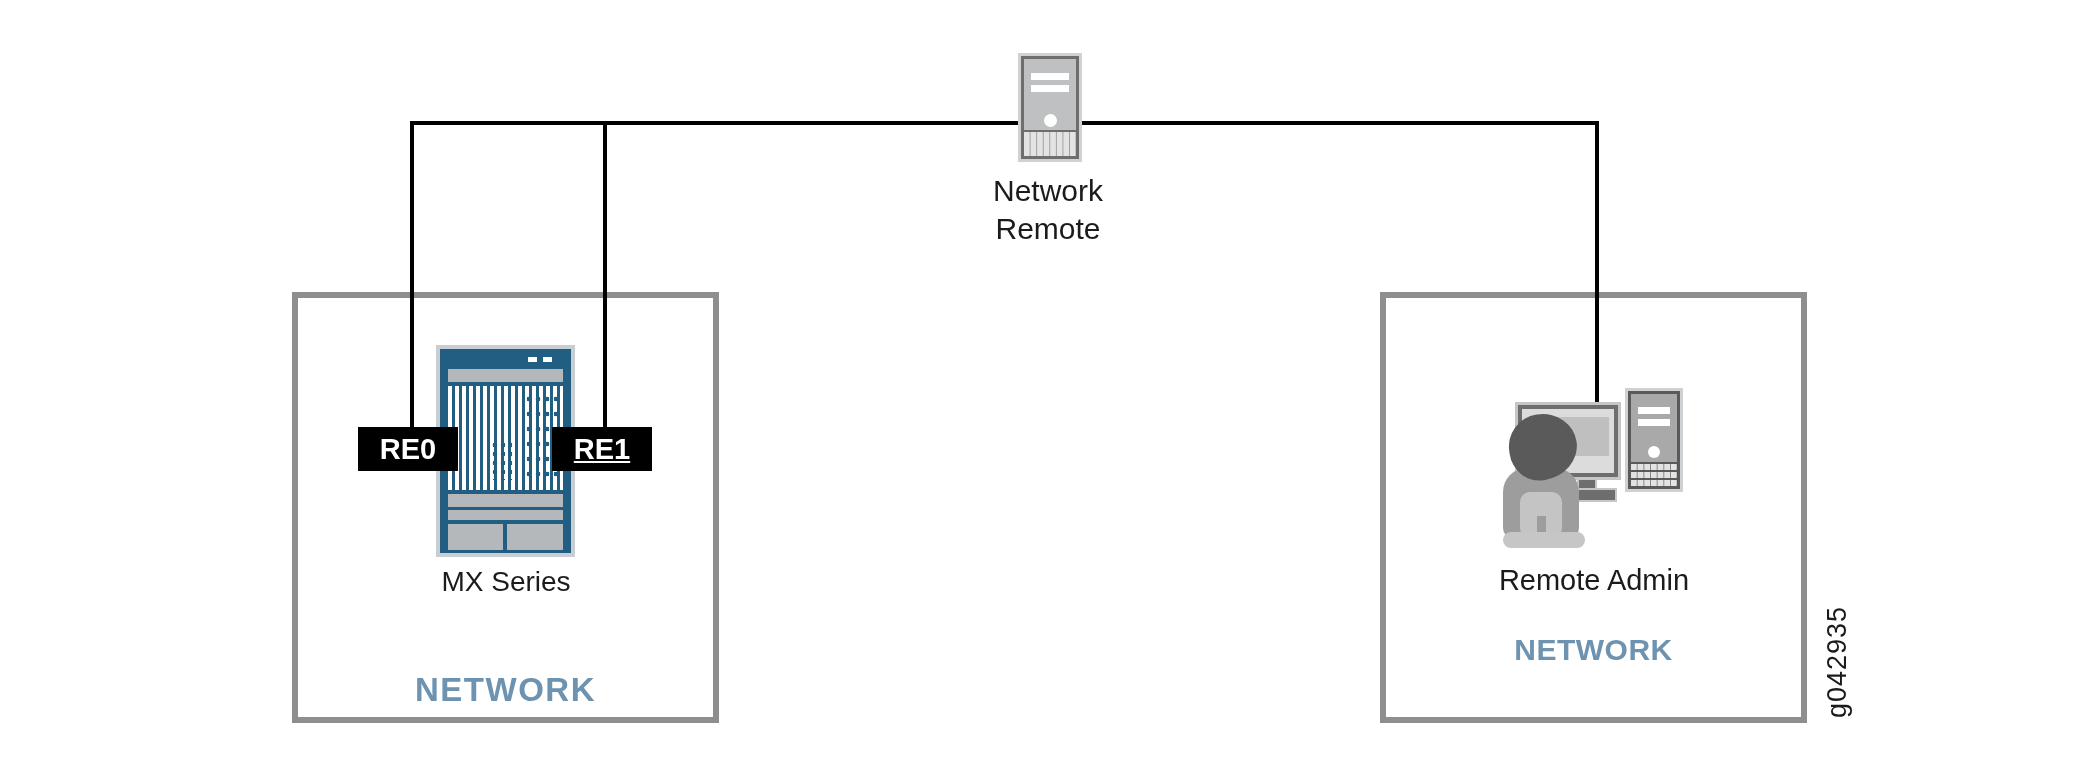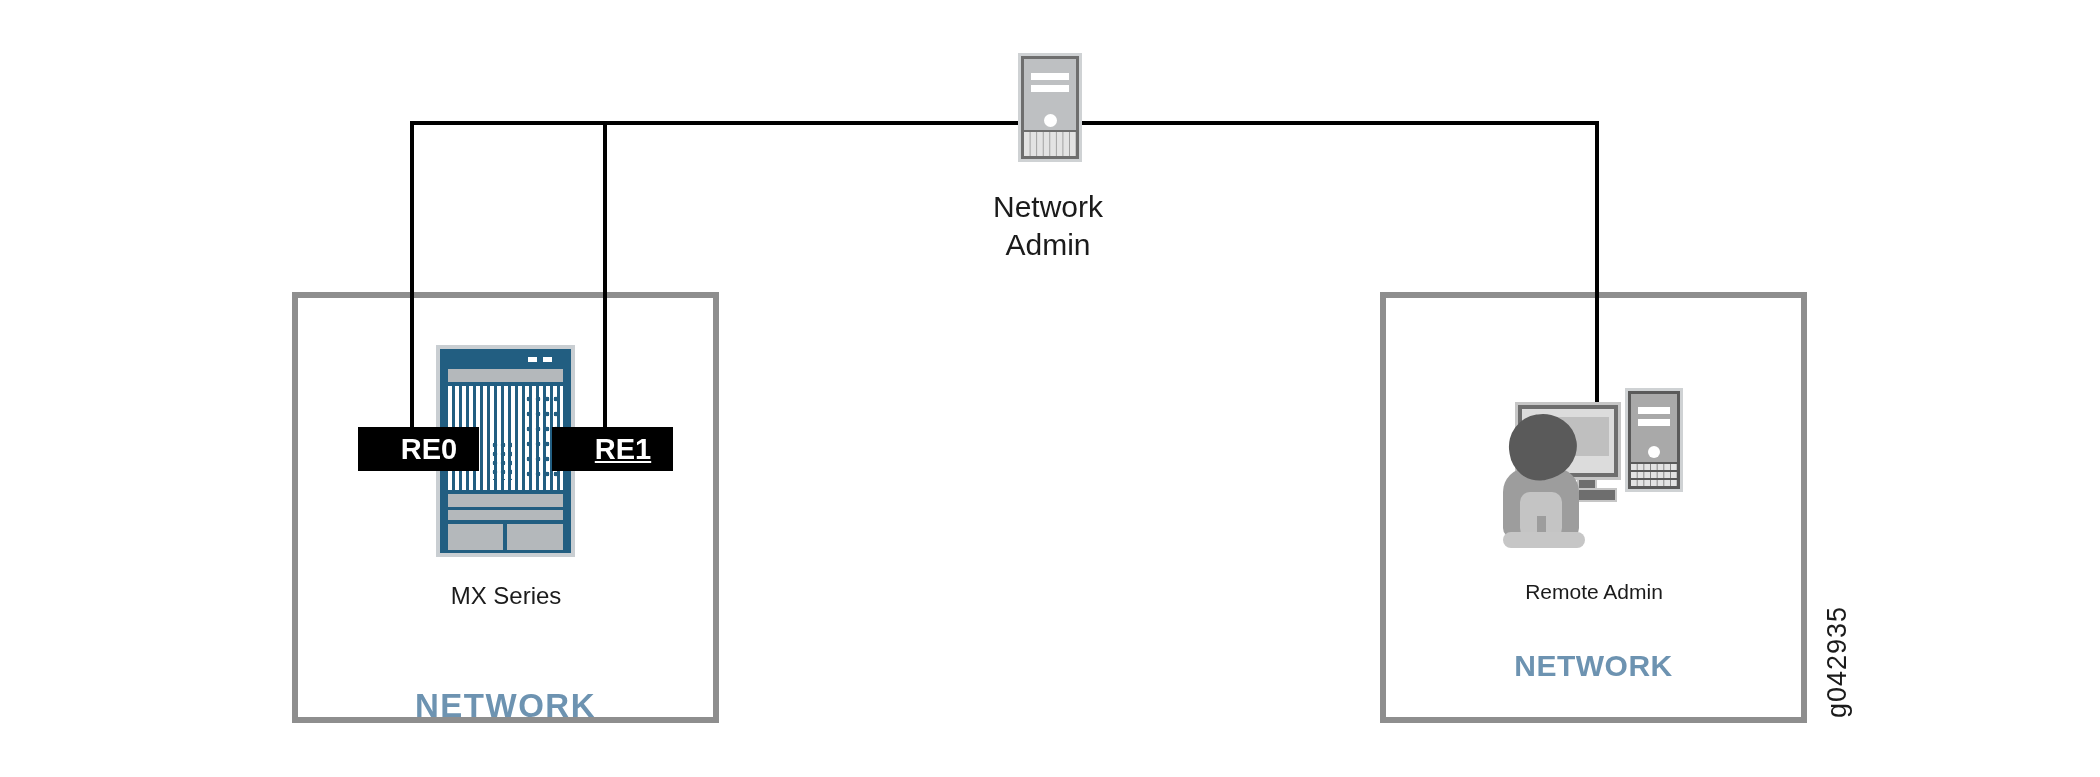--- a/index.html
+++ b/index.html
@@ -16,37 +16,37 @@
   .line-v-re0{left:410px;top:121px;width:4px;height:306px;}
   .line-v-re1{left:603px;top:121px;width:4px;height:306px;}
   .line-v-noc{left:1595px;top:121px;width:4px;height:289px;}
 
   
   .gbox{position:absolute;box-sizing:border-box;border:6px solid #8e8e8e;background:#ffffff;}
   .box-network{left:292px;top:292px;width:427px;height:431px;}
   .box-noc{left:1380px;top:292px;width:427px;height:431px;}
 
   
-  .t{position:absolute;text-align:center;color:#1b1b1b;margin-top:16px;}
+  .t{position:absolute;text-align:center;color:#1b1b1b;}
   .server-label{left:898px;top:172px;width:300px;font-size:30px;line-height:38px;}
-  .mx-label{left:356px;top:566px;width:300px;font-size:24px;}
-  .admin-label{left:1444px;top:564px;width:300px;font-size:21px;}
+  .mx-label{left:356px;top:566px;width:300px;font-size:28px;}
+  .admin-label{left:1444px;top:564px;width:300px;font-size:29px;}
   .blue{color:#6d93b1;font-weight:bold;}
   .network-title{left:292px;top:671px;width:427px;font-size:33px;letter-spacing:1.5px;}
   .noc-title{left:1380px;top:630px;width:427px;font-size:30px;line-height:40px;letter-spacing:0.5px;}
   .gnum{
     position:absolute;left:1822px;top:602px;width:32px;height:116px;
     writing-mode:vertical-rl;transform:rotate(180deg);
     font-size:27px;color:#1b1b1b;text-align:left;letter-spacing:1px;
   }
 
   
   .re-badge{
     position:absolute;width:100px;height:44px;background:#000000;color:#ffffff;
-    font-size:29px;font-weight:bold;display:flex;align-items:center;justify-content:center;padding-left:21px;
+    font-size:29px;font-weight:bold;display:flex;align-items:center;justify-content:center;
   }
   .re0{left:358px;top:427px;}
   .re1{left:552px;top:427px;text-decoration:underline;}
 
   
   .tower-icon{position:absolute;box-sizing:border-box;padding:3px;background:#cfd2d4;}
   .tw-frame{box-sizing:border-box;height:100%;padding:3px;background:#6e6e6e;display:flex;flex-direction:column;}
   .tw-body{flex:1;background:#bec0c2;position:relative;}
   .tw-slot{position:absolute;left:7px;right:7px;height:7px;background:#ffffff;}
   .tw-led{position:absolute;left:50%;width:13px;height:13px;margin-left:-6.5px;border-radius:50%;background:#ffffff;}
@@ -132,21 +132,21 @@
       <div class="tw-body">
         <div class="tw-slot s1"></div>
         <div class="tw-slot s2"></div>
         <div class="tw-led"></div>
       </div>
       <div class="tw-grid"></div>
     </div>
   </div>
   <div class="t server-label">
     <div>Network</div>
-    <div>Admin</div>
+    <div>Remote</div>
   </div>
 
   <div class="re-badge re0">RE0</div>
   <div class="re-badge re1">RE1</div>
 
   <div class="t mx-label">MX Series</div>
   <div class="t blue network-title">NETWORK</div>
 
   <div class="admin-icon">
     <div class="monitor">

